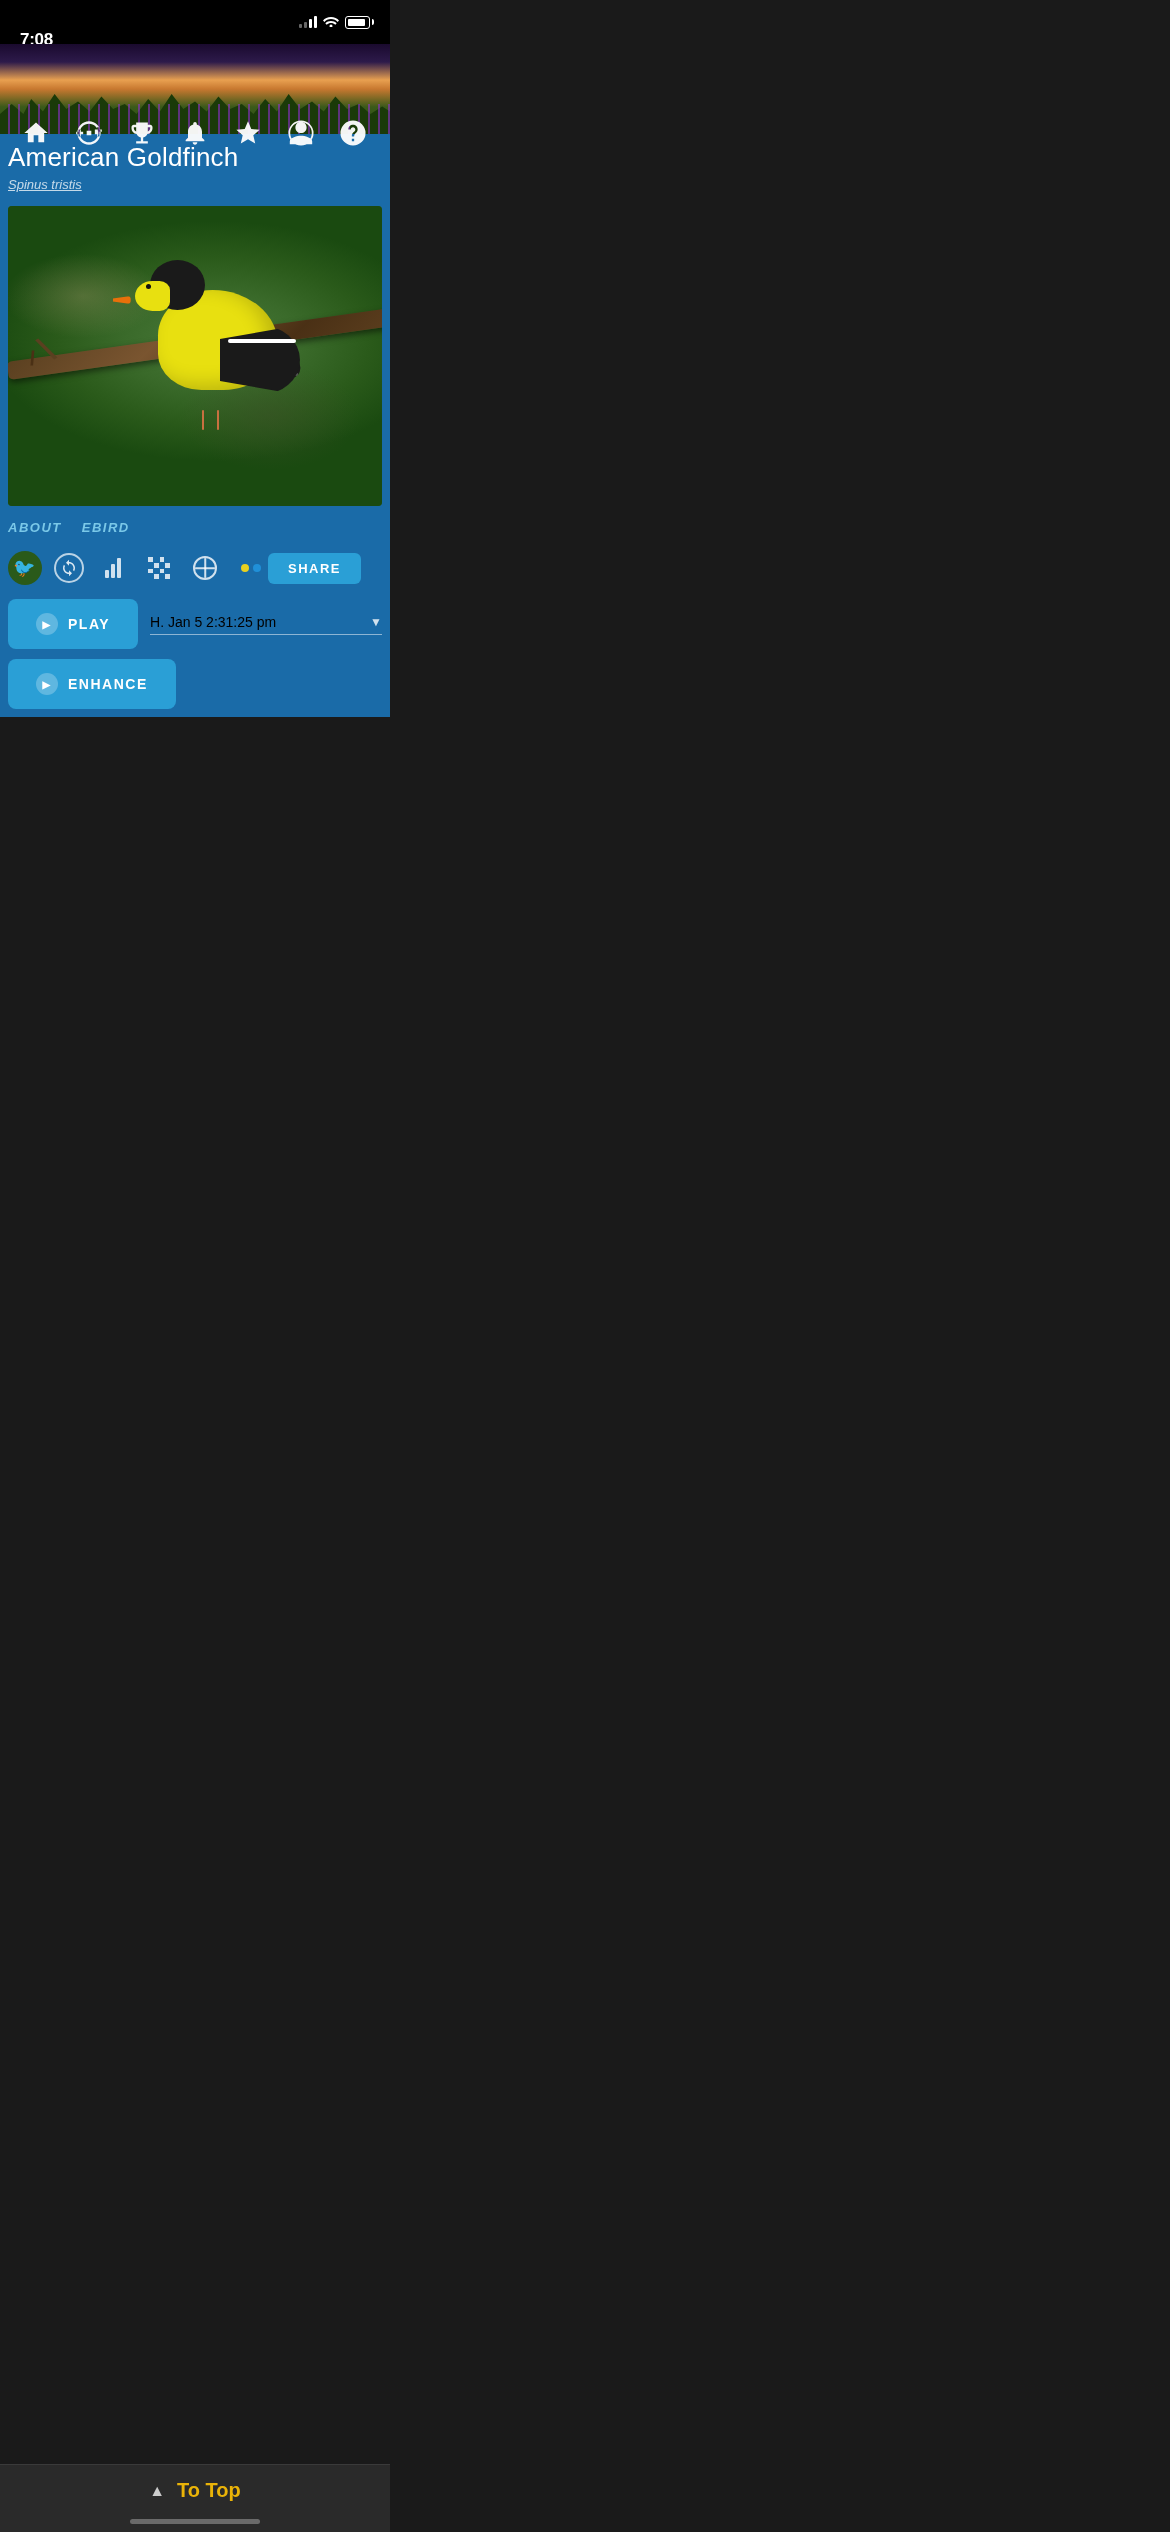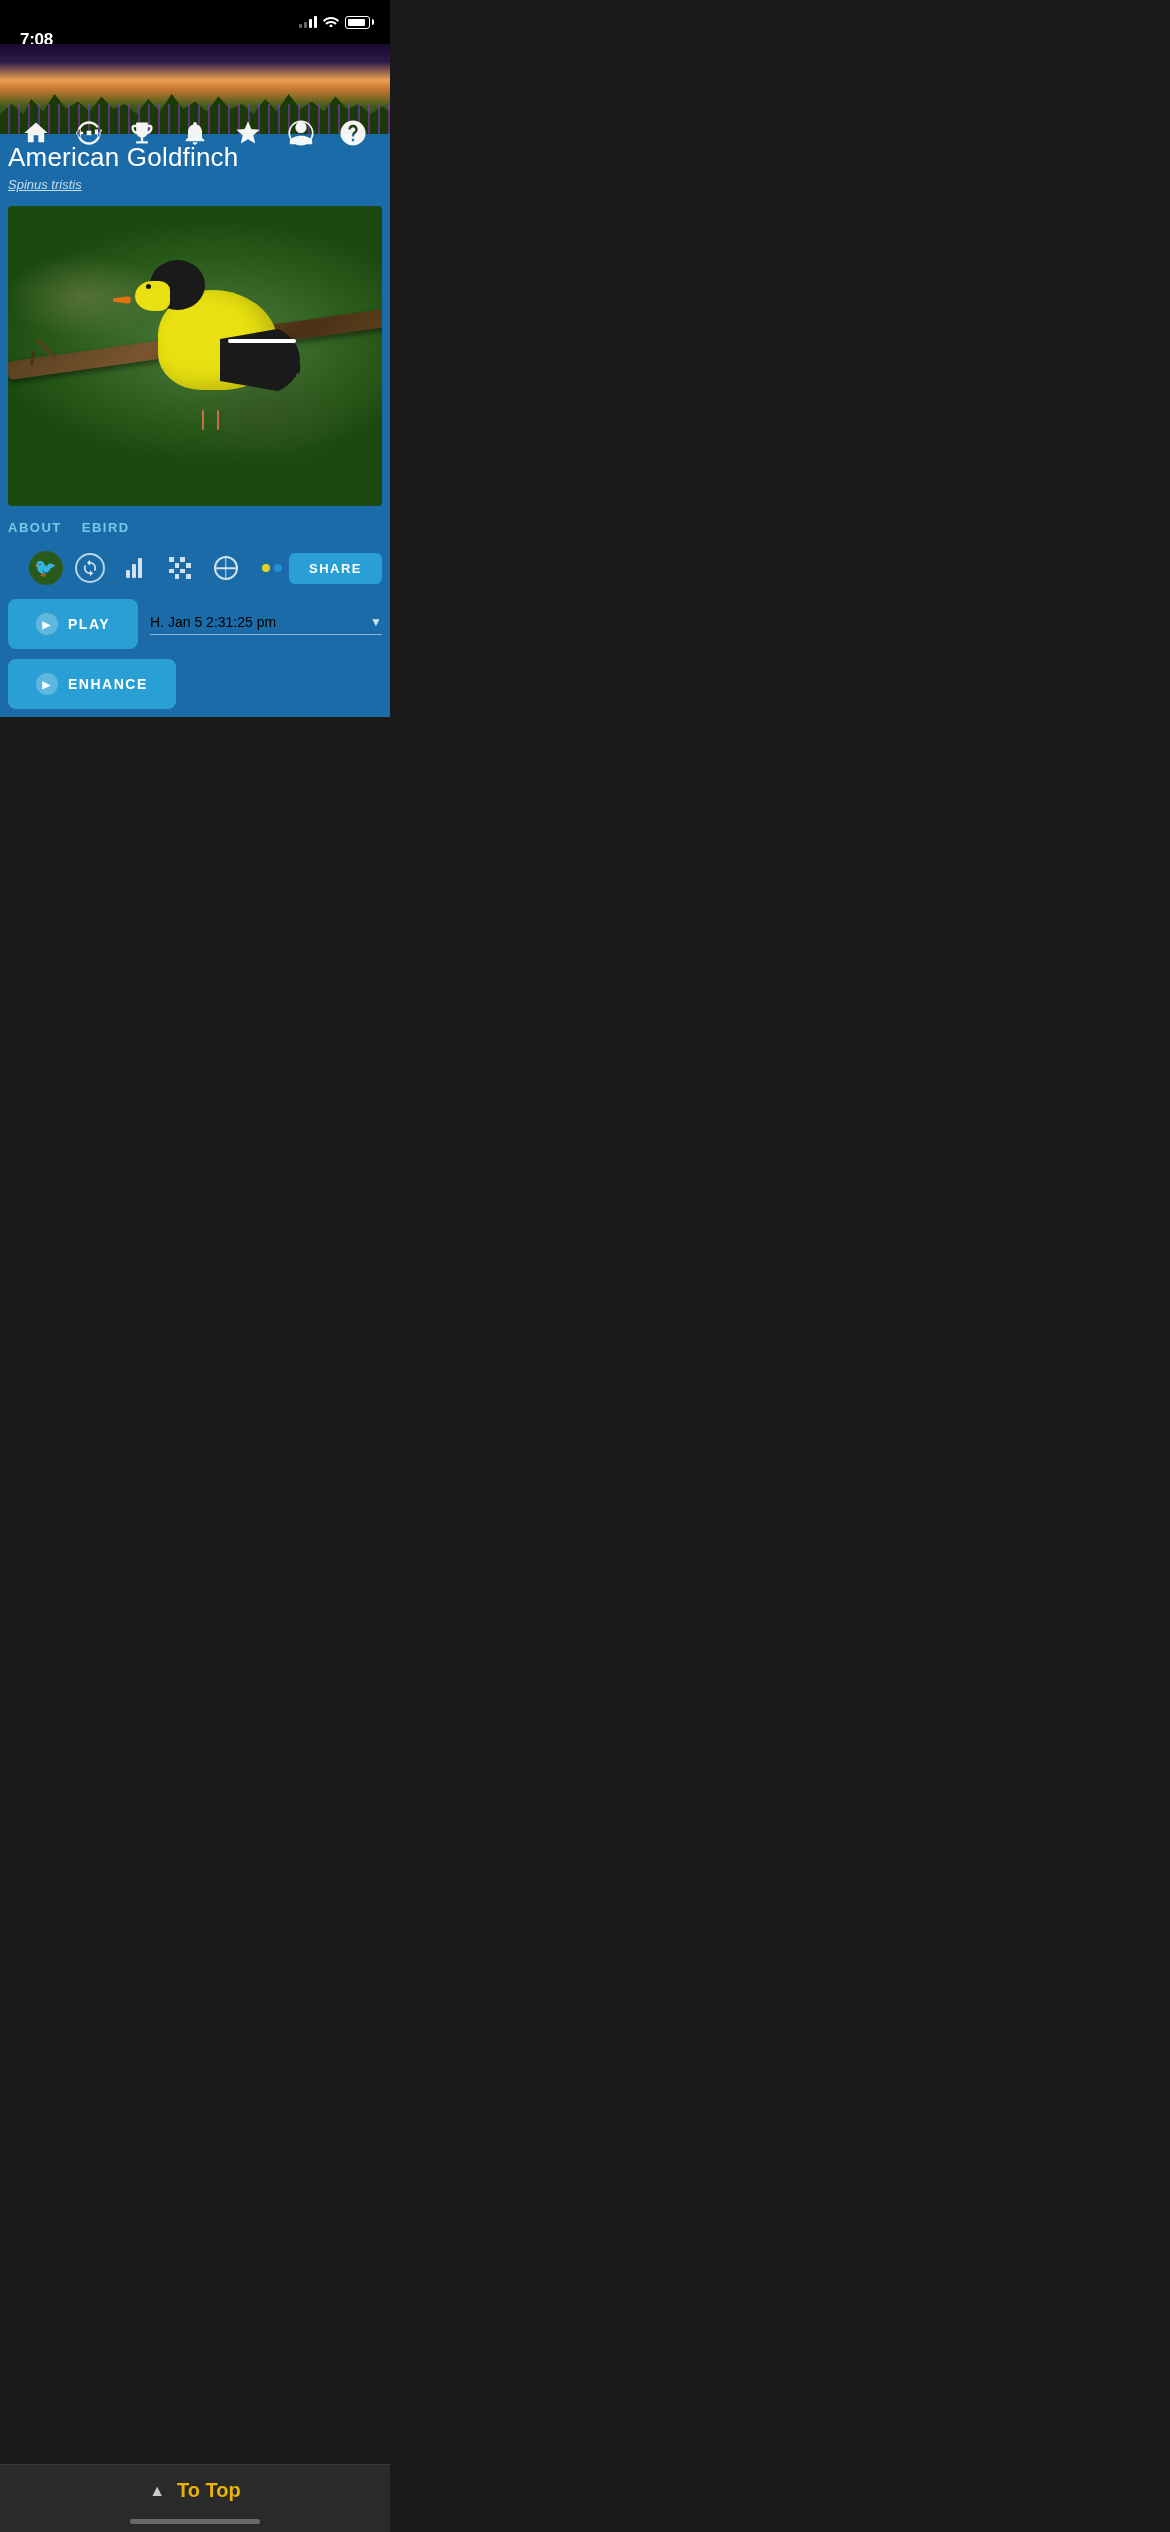--- a/index.html
+++ b/index.html
@@ -371,27 +371,28 @@
       margin-bottom: 12px;
     }
     .tab-item {
       color: #7ac8e8;
       font-size: 13px;
       font-weight: 600;
       letter-spacing: 1.5px;
       padding-bottom: 4px;
       cursor: pointer;
       border-bottom: none;
+      font-style: italic;
     }
 
     
     .icon-toolbar {
       display: flex;
       align-items: center;
-      justify-content: flex-end;
+      justify-content: flex-start;
       margin-bottom: 14px;
     }
     .icon-group {
       display: flex;
       align-items: center;
       gap: 12px;
     }
     .tool-icon {
       width: 34px;
       height: 34px;

